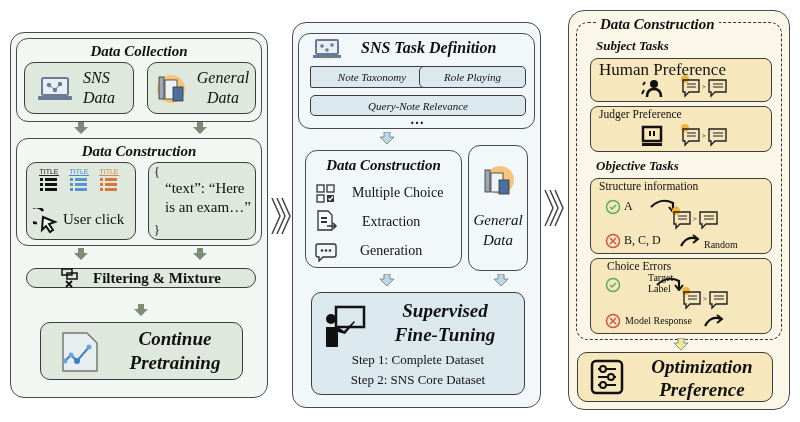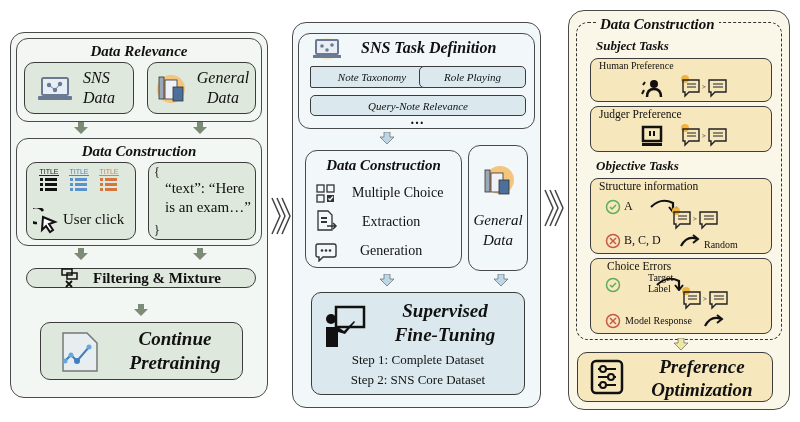--- a/index.html
+++ b/index.html
@@ -21,21 +21,21 @@
   
   .rp-bg{background:#fbf7e8;}
   .rp-box{background:#f7e7bd;}
 </style>
 </head>
 <body>
 
 <div class="abs panel lp-bg" style="left:10px;top:32px;width:258px;height:366px;">
 </div>
 <div class="abs panel lp-bg" style="left:16px;top:38px;width:246px;height:84px;border-radius:12px;">
-  <div class="abs bi" style="left:0;top:4px;width:100%;text-align:center;font-size:15px;">Data Relevance</div>
+  <div class="abs bi" style="left:0;top:4px;width:100%;text-align:center;font-size:15px;">Data Collection</div>
 </div>
 <div class="abs box lp-box" style="left:24px;top:62px;width:110px;height:52px;">
   <span class="abs" style="left:12px;top:13px;">
     <svg width="36" height="26" viewBox="0 0 36 26">
         <rect x="5" y="2" width="26" height="17" rx="1.5" fill="#e9eef5" stroke="#6a7a95" stroke-width="2"></rect>
         <rect x="1" y="20" width="34" height="4" rx="1" fill="#6a7a95"></rect>
         <circle cx="12" cy="9" r="2.2" fill="#6a7a95"></circle>
         <circle cx="23" cy="8" r="2.2" fill="#6a7a95"></circle>
         <circle cx="18" cy="14" r="2.2" fill="#6a7a95"></circle>
         <path d="M12 9 L18 14 L23 8" stroke="#6a7a95" fill="none" stroke-width="1"></path>
@@ -298,21 +298,21 @@
       <path d="M12 2 L20 20 L12 38" fill="none" stroke="#444" stroke-width="1.5"></path>
     </svg>
 </div>
 
 <div class="abs panel rp-bg" style="left:568px;top:10px;width:222px;height:400px;border-radius:16px;"></div>
 <div class="abs" style="left:576px;top:22px;width:206px;height:318px;border:1.5px dashed #333;border-radius:12px;"></div>
 <div class="abs bi rp-bg" style="left:596px;top:16px;padding:0 4px;font-size:15px;background:#fbf7e8;">Data Construction</div>
 <div class="abs bi" style="left:596px;top:38px;font-size:13px;">Subject Tasks</div>
 
 <div class="abs box rp-box" style="left:590px;top:58px;width:182px;height:44px;border-radius:8px;">
-  <div class="abs" style="left:8px;top:1px;font-size:10px;">Human Preference</div>
+  <div class="abs" style="left:8px;top:1px;font-size:17px;">Human Preference</div>
   <span class="abs" style="left:50px;top:19px;">
     <svg width="22" height="20" viewBox="0 0 22 20">
         <circle cx="13" cy="6" r="4" fill="#111"></circle>
         <path d="M6 19 Q6 11 13 11 Q20 11 20 19" fill="none" stroke="#111" stroke-width="2.5"></path>
         <path d="M4 4 L2 7 M3 12 L1 16" stroke="#111" stroke-width="2"></path>
       </svg>
   </span>
   <span class="abs" style="left:89px;top:16px;">
     <svg width="52" height="24" viewBox="0 0 52 24">
         <circle cx="5" cy="4" r="4" fill="#f0b43c"></circle>
@@ -453,16 +453,16 @@
         <rect x="2" y="2" width="30" height="32" rx="4" fill="none" stroke="#111" stroke-width="2.5"></rect>
         <line x1="8" y1="10" x2="26" y2="10" stroke="#111" stroke-width="2"></line>
         <line x1="8" y1="18" x2="26" y2="18" stroke="#111" stroke-width="2"></line>
         <line x1="8" y1="26" x2="26" y2="26" stroke="#111" stroke-width="2"></line>
         <circle cx="13" cy="10" r="3" fill="#f7e7bd" stroke="#111" stroke-width="2"></circle>
         <circle cx="21" cy="18" r="3" fill="#f7e7bd" stroke="#111" stroke-width="2"></circle>
         <circle cx="13" cy="26" r="3" fill="#f7e7bd" stroke="#111" stroke-width="2"></circle>
       </svg>
   </span>
   <div class="abs bi" style="left:56px;top:2px;width:136px;text-align:center;font-size:19px;line-height:23px;">
+    <div>Optimization</div>
     <div>Preference</div>
-    <div>Optimization</div>
   </div>
 </div>
 
 </body></html>

